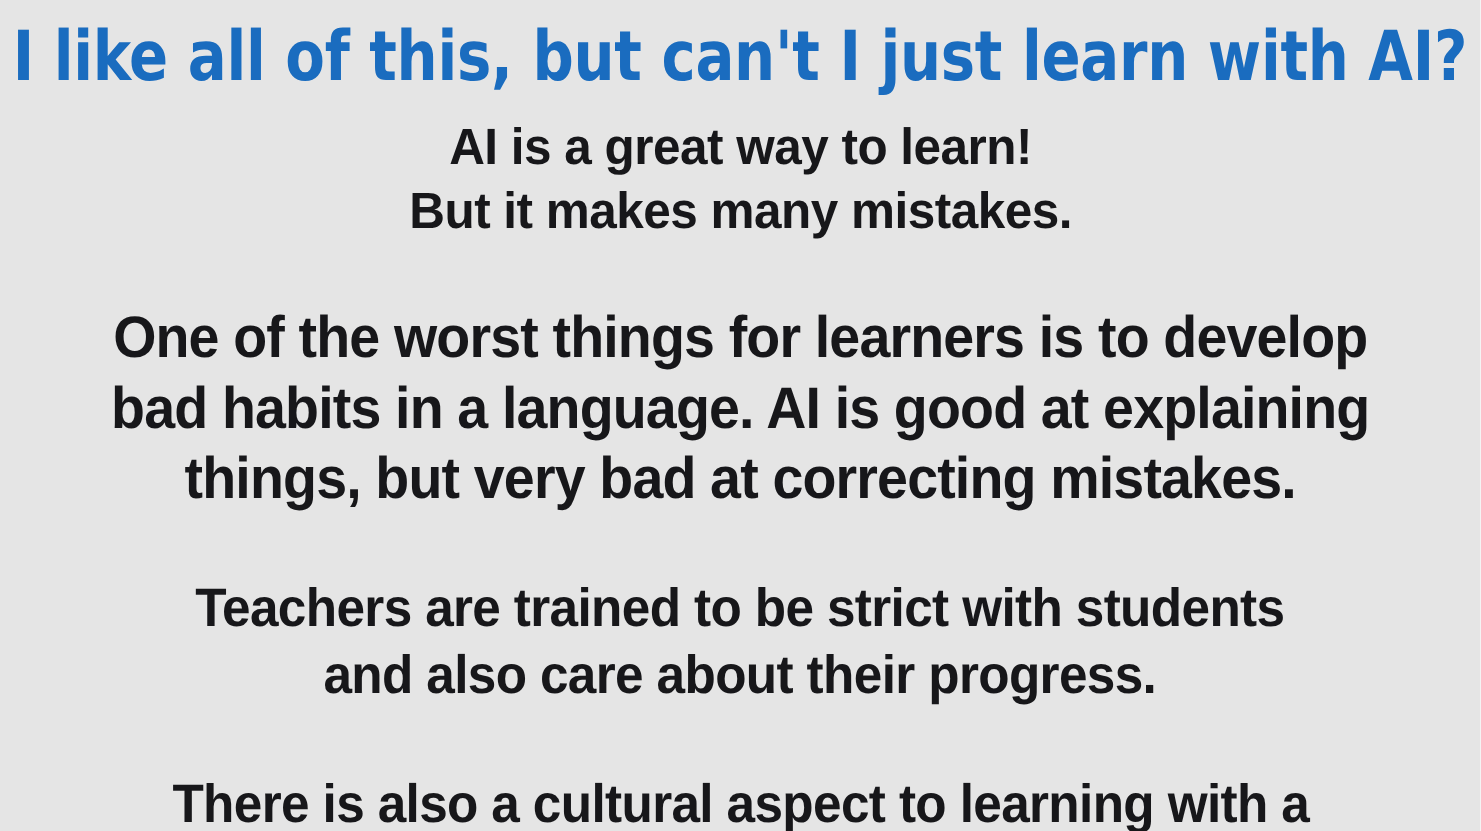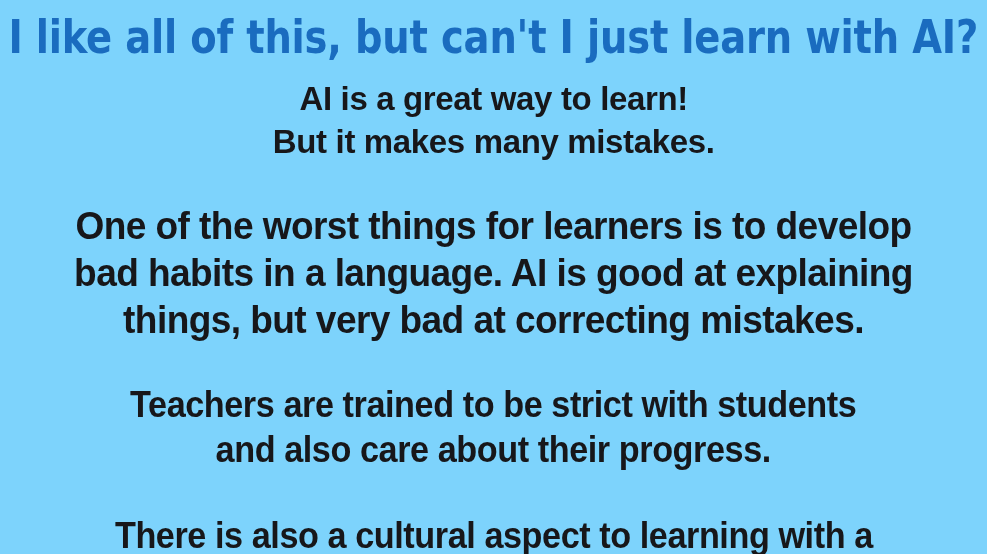--- a/index.html
+++ b/index.html
@@ -7,21 +7,21 @@
     padding: 0;
     background: #ffffff;
   }
   body {
     font-family: "Liberation Sans", sans-serif;
   }
   #slide {
     position: relative;
     width: 987px;
     height: 554px;
-    background: #7dd3fc;
+    background: #e5e5e5;
     overflow: hidden;
     box-sizing: border-box;
   }
   .content {
     position: absolute;
     left: 0;
     top: 0;
     width: 987px;
     height: 554px;
     display: flex;

